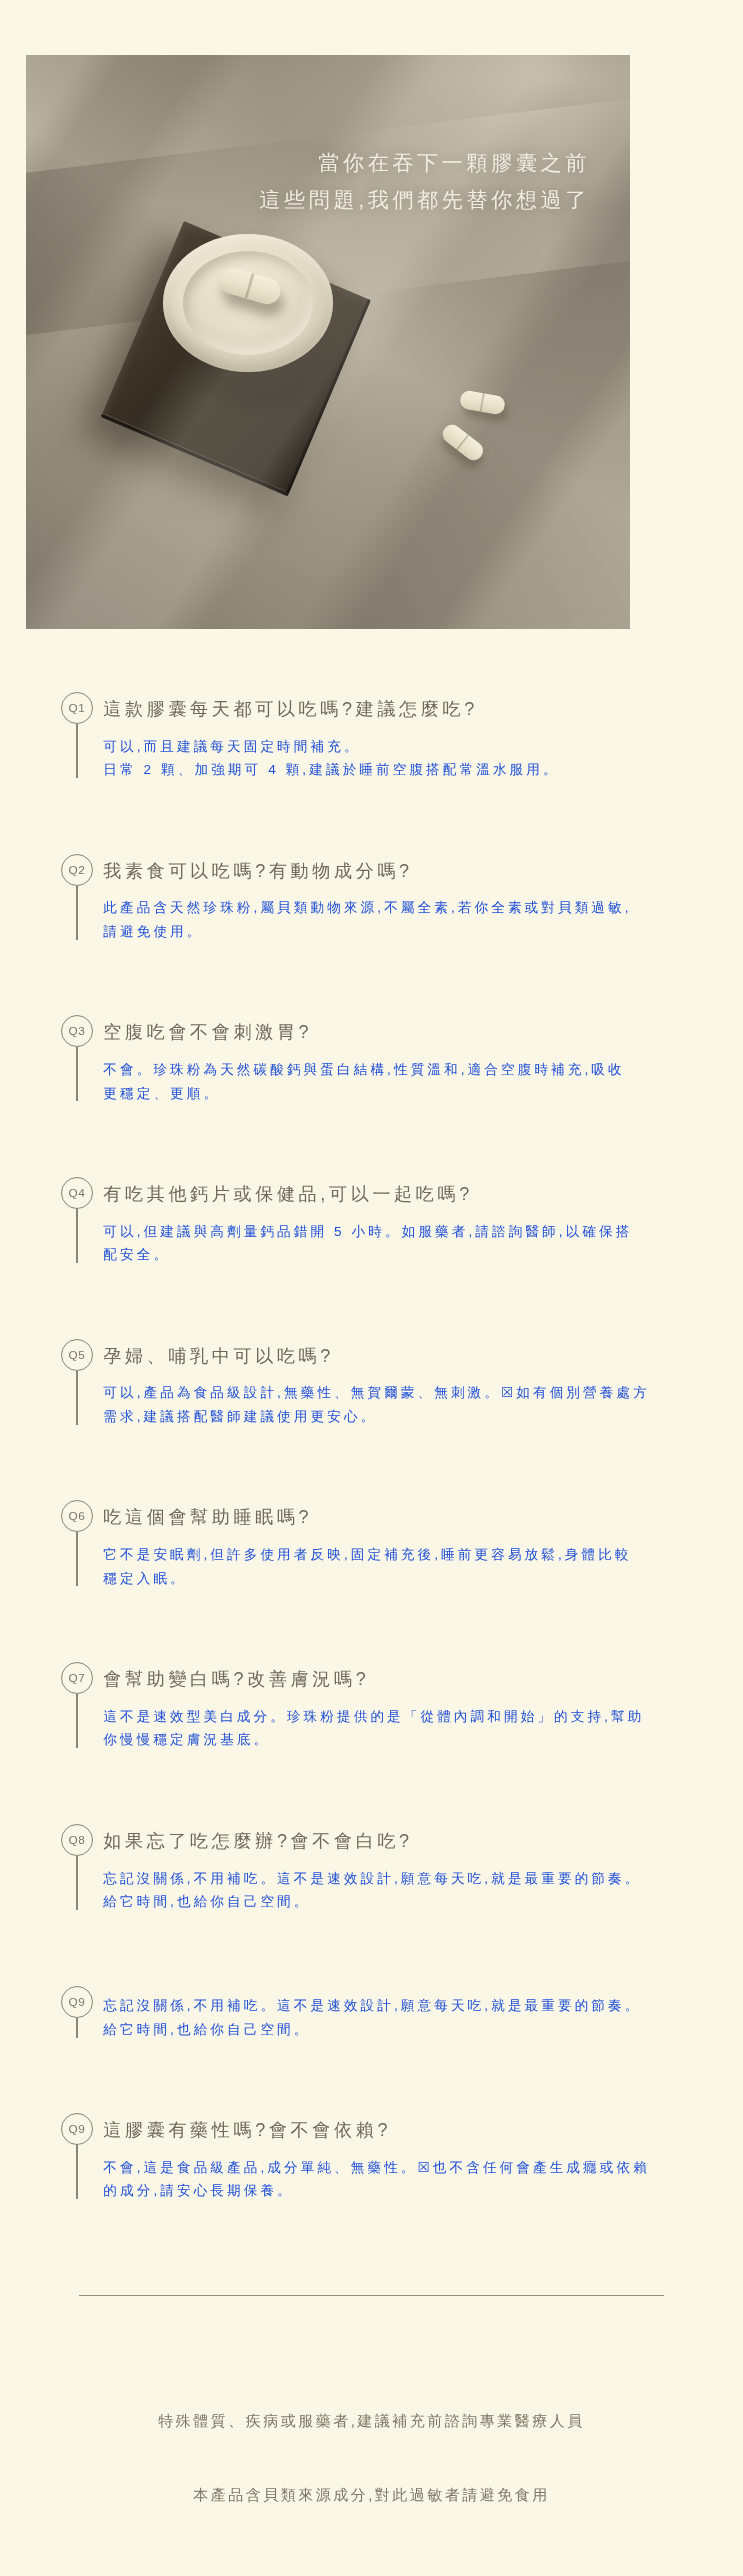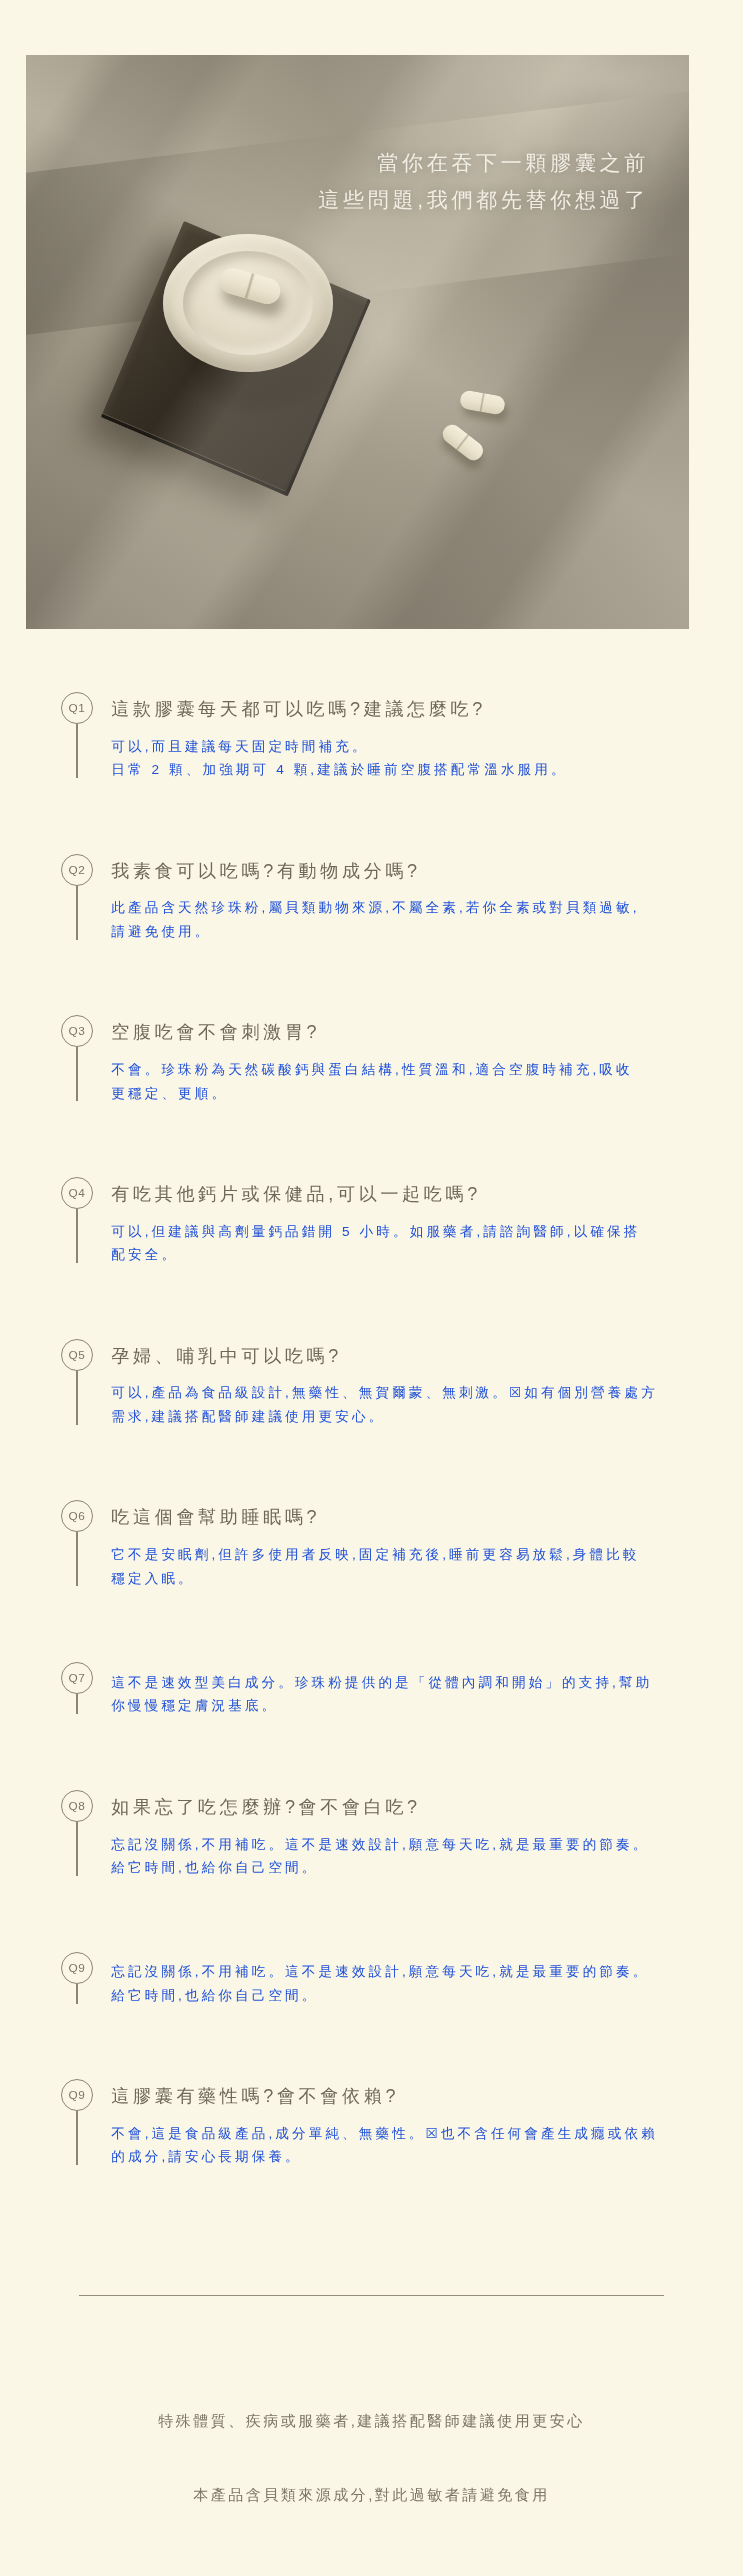--- a/index.html
+++ b/index.html
@@ -5,21 +5,21 @@
   html, body { margin:0; padding:0; }
   body {
     width:743px; height:2576px; position:relative;
     background:#FAF7E6;
     font-family:"Liberation Sans", sans-serif;
     overflow:hidden;
   }
 
   
   .photo {
-    position:absolute; left:26px; top:55px; width:663px; height:574px;
+    position:absolute; left:26px; top:55px; width:604px; height:574px;
     overflow:hidden;
     background:
       radial-gradient(ellipse 471px 211px at 88% 4%, rgba(196,189,173,.9) 0%, rgba(196,189,173,0) 62%),
       linear-gradient(118deg, rgba(120,113,99,0) 52%, rgba(148,140,126,.45) 72%, rgba(170,162,147,.55) 100%),
       linear-gradient(33deg, #7e776a 0%, #948c7c 22%, #a79f8e 40%, #b9b1a0 52%, #a39b8a 66%, #8f8879 82%, #837c6e 100%);
   }
   .light-streaks {
     position:absolute; inset:0; pointer-events:none; z-index:5;
     background:
       linear-gradient(124deg, transparent 0 6%, rgba(52,47,38,.22) 10% 18%, transparent 23% 36%,
@@ -84,21 +84,21 @@
   .item { display:flex; gap:9.3px; margin-bottom:72px; }
   .rail { flex:0 0 34px; width:34px; display:flex; flex-direction:column; align-items:center; }
   .badge {
     width:32px; height:32px; border:1.2px solid #8B8578; border-radius:50%;
     display:flex; align-items:center; justify-content:center;
     color:#7C7568; font-size:11.8px; letter-spacing:0.6px; box-sizing:border-box;
     background:transparent;
     text-align:center;
   }
   .rail-line { width:1.2px; flex:1; margin-top:0; margin-bottom:3.7px; background:#8B8578; }
-  .content { flex:1; min-width:0;margin-left:8px; }
+  .content { flex:1; min-width:0; }
   .question {
     margin:0; font-weight:normal;
     font-size:18px; line-height:34px; letter-spacing:3.7px; color:#6E675A;
     white-space:nowrap;
   }
   .answer {
     margin:8.7px 0 0 0;
     font-size:13.6px; line-height:23.5px; letter-spacing:3.1px; color:#1d4ed8;
     white-space:pre-line;
   }
@@ -219,20 +219,21 @@
   </section>
 
   <section class="item">
     <div class="rail">
       <div class="badge">
           <span>Q7</span>
         </div>
       <div class="rail-line"></div>
     </div>
     <div class="content">
+      <h2 class="question">會幫助變白嗎?改善膚況嗎?</h2>
       <p class="answer">這不是速效型美白成分。珍珠粉提供的是「從體內調和開始」的支持,幫助
 你慢慢穩定膚況基底。</p>
     </div>
   </section>
 
   <section class="item">
     <div class="rail">
       <div class="badge">
           <span>Q8</span>
         </div>
@@ -269,16 +270,16 @@
       <h2 class="question">這膠囊有藥性嗎?會不會依賴?</h2>
       <p class="answer">不會,這是食品級產品,成分單純、無藥性。☒也不含任何會產生成癮或依賴
 的成分,請安心長期保養。</p>
     </div>
   </section>
 
 </main>
 
 <div class="divider"></div>
 <footer class="footer">
-  <div>特殊體質、疾病或服藥者,建議搭配醫師建議使用更安心</div>
+  <div>特殊體質、疾病或服藥者,建議補充前諮詢專業醫療人員</div>
   <div>本產品含貝類來源成分,對此過敏者請避免食用</div>
 </footer>
 
 
 </body></html>

